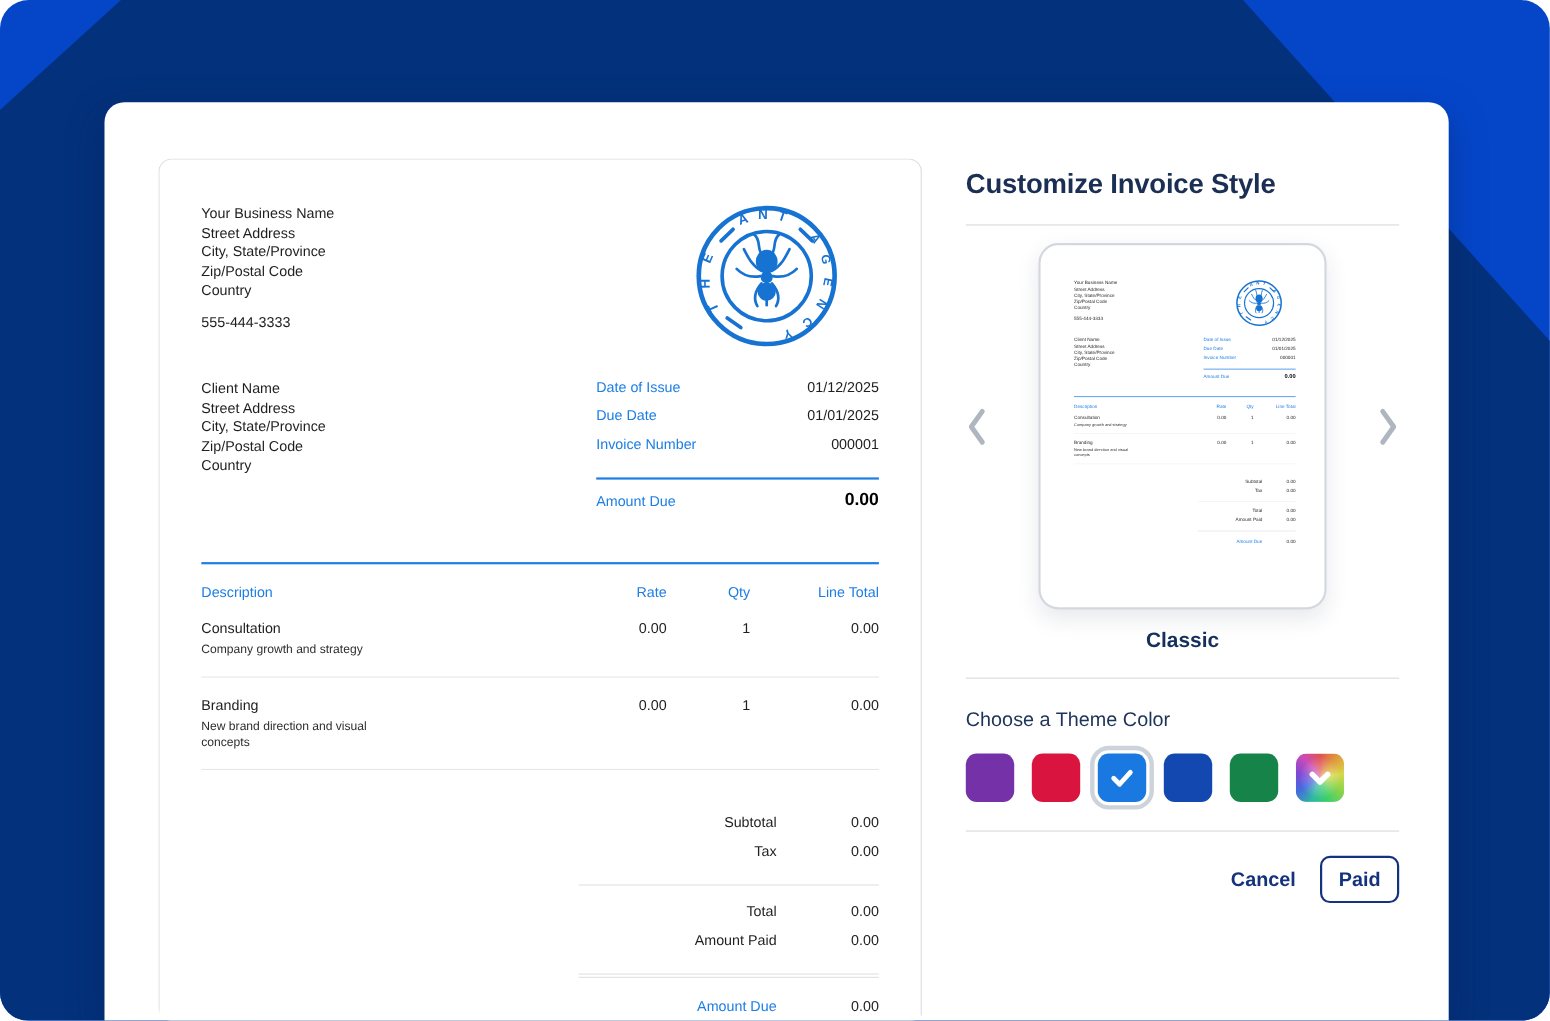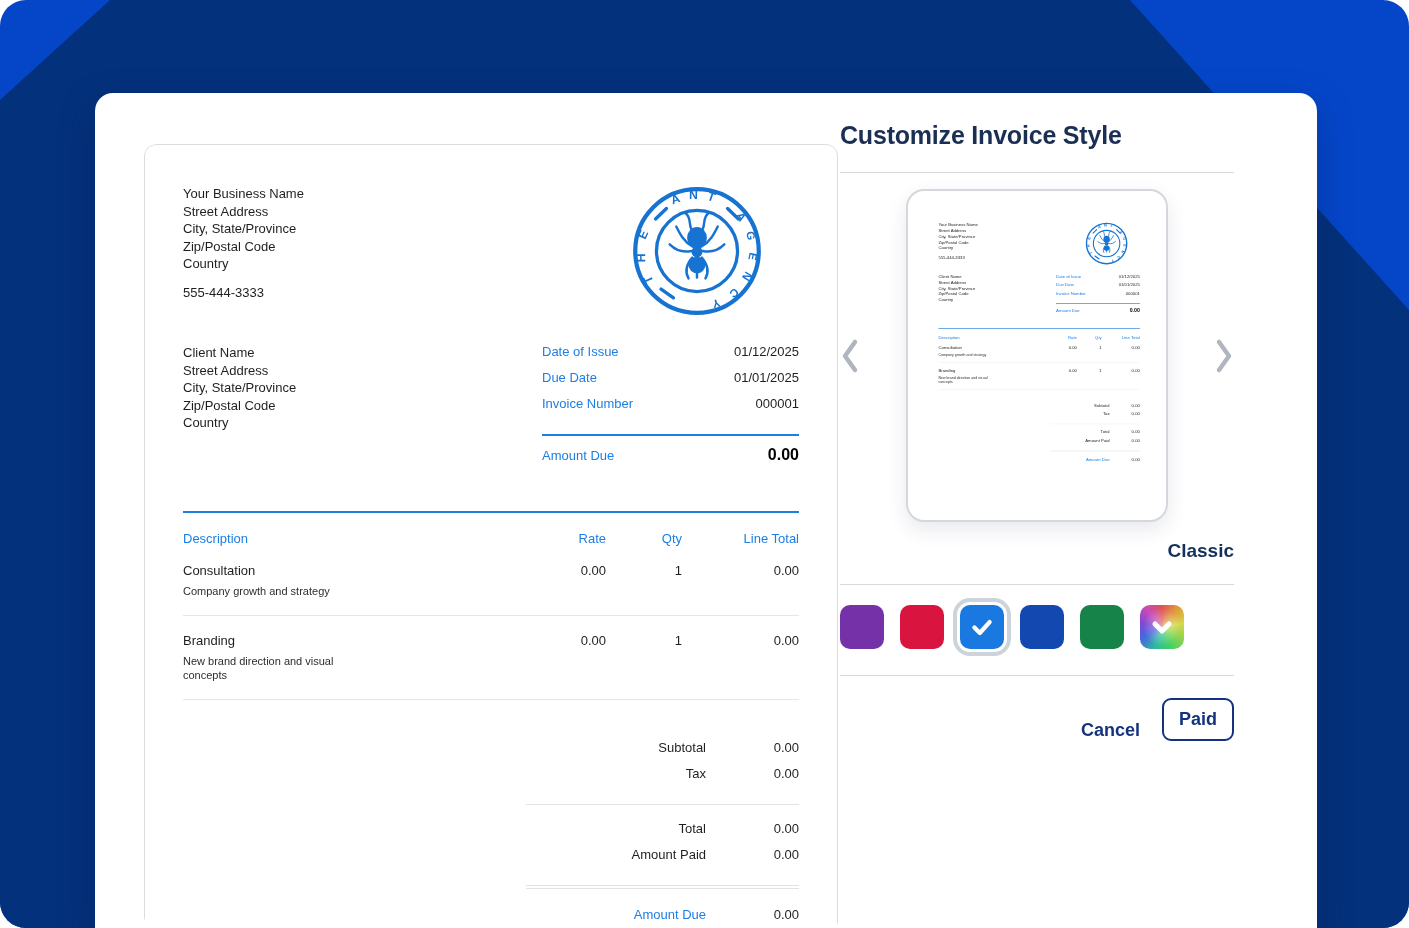--- a/index.html
+++ b/index.html
@@ -40,41 +40,41 @@
   .row-div{ height:1px; background:#e4e6ea; margin-top:17px; }
   .totals{ width:273px; margin-left:auto; margin-top:40px; }
   .tot-row{ display:flex; height:26px; align-items:flex-start; }
   .tot-label{ flex:1; text-align:right; }
   .tot-value{ width:93px; text-align:right; }
   .tot-div{ height:1px; background:#dfe2e6; margin:12px 0 16px; }
   .tot-div2{ height:4px; border-top:1px solid #dfe2e6; border-bottom:1px solid #dfe2e6; margin:12px 0 18px; }
   .tot-blue{ color:#1d7ee4; }
 
   
-  .panel{ padding-top:28px; width:394px; }
+  .panel{ margin-left:38px; padding-top:60px; width:394px; }
   .panel-title{ font-size:25px; font-weight:bold; color:#1b2f54; letter-spacing:-.2px; }
   .divider{ height:1px; background:#d6dade; margin-top:22px; }
   .section-label{ font-size:18px; font-weight:400; color:#1e3358; margin-top:27px; }
   .carousel{ display:flex; align-items:center; margin-top:16px; }
   .chev-btn{ background:none; border:none; cursor:pointer; padding:0; flex:0 0 auto;
              display:flex; align-items:center; }
   .template-card{ width:262px; height:333px; margin:0 auto; background:#fff;
                   border:2px solid #d4d8de; border-radius:18px; padding:18px;
                   box-shadow:0 8px 20px rgba(26,41,77,.10); cursor:pointer; }
   .mini-slot{ width:226px; height:293px; overflow:hidden; }
   .mini-slot .invoice{ transform:scale(.326); transform-origin:0 0; border:none; border-radius:0; }
-  .template-name{ text-align:right; font-size:19px; font-weight:bold; color:#16305e; margin-top:18px; }
+  .template-name{ text-align:center; font-size:19px; font-weight:bold; color:#16305e; margin-top:18px; }
   .swatch-row{ display:flex; gap:16px; margin-top:20px; }
   .swatch{ width:44px; height:44px; border-radius:10px; border:none; cursor:pointer;
            display:flex; align-items:center; justify-content:center; padding:0; }
   .swatch.selected{ box-shadow:0 0 0 3px #fff, 0 0 0 7px #cdd3da; }
   .swatch.rainbow{ background:
       radial-gradient(circle at 50% 50%, rgba(255,255,255,.45), rgba(255,255,255,0) 62%),
       conic-gradient(from 0deg, #e05252,#e09b3d,#d7d84a,#8fd44b,#3ecf6a,#2fb8a0,#4668e0,#7d47d4,#c94bb8,#e05252); }
-  .actions{ display:flex; justify-content:flex-end; align-items:flex-end; margin-top:22px; }
+  .actions{ display:flex; justify-content:flex-end; align-items:center; margin-top:22px; }
   .cancel-btn{ background:none; border:none; font-family:inherit; font-size:18px; font-weight:bold;
                color:#15337d; cursor:pointer; margin-right:22px; }
   .done-btn{ background:#fff; border:2px solid #15337d; border-radius:9px; font-family:inherit;
              font-size:18px; font-weight:bold; color:#15337d; padding:9px 15px; cursor:pointer; }
 </style>
 </head>
 <body>
 
 <div class="screen">
   <div class="bg-navy"></div>
@@ -382,20 +382,21 @@
         <button class="chev-btn">
           <svg width="20" height="36" viewBox="0 0 20 36" fill="none" stroke="#b0b6bf" stroke-width="4.5" stroke-linecap="round" stroke-linejoin="round">
             <path d="M5,4 L15,18 L5,32"></path>
           </svg>
         </button>
       </div>
 
       <div class="template-name">Classic</div>
       <div class="divider"></div>
 
+      <div class="section-label">Choose a Theme Color</div>
 
       <div class="swatch-row">
         <button class="swatch" style="background: rgb(117, 49, 168);"></button>
         <button class="swatch" style="background: rgb(217, 21, 63);"></button>
         <button class="swatch selected" style="background: rgb(25, 121, 224);">
           <svg width="26" height="26" viewBox="0 0 24 24" fill="none" stroke="#ffffff" stroke-width="4" stroke-linecap="round" stroke-linejoin="round">
             <path d="M5,12.5 L10,17.5 L19,7.5"></path>
           </svg>
         </button>
         <button class="swatch" style="background: rgb(19, 72, 176);"></button>

